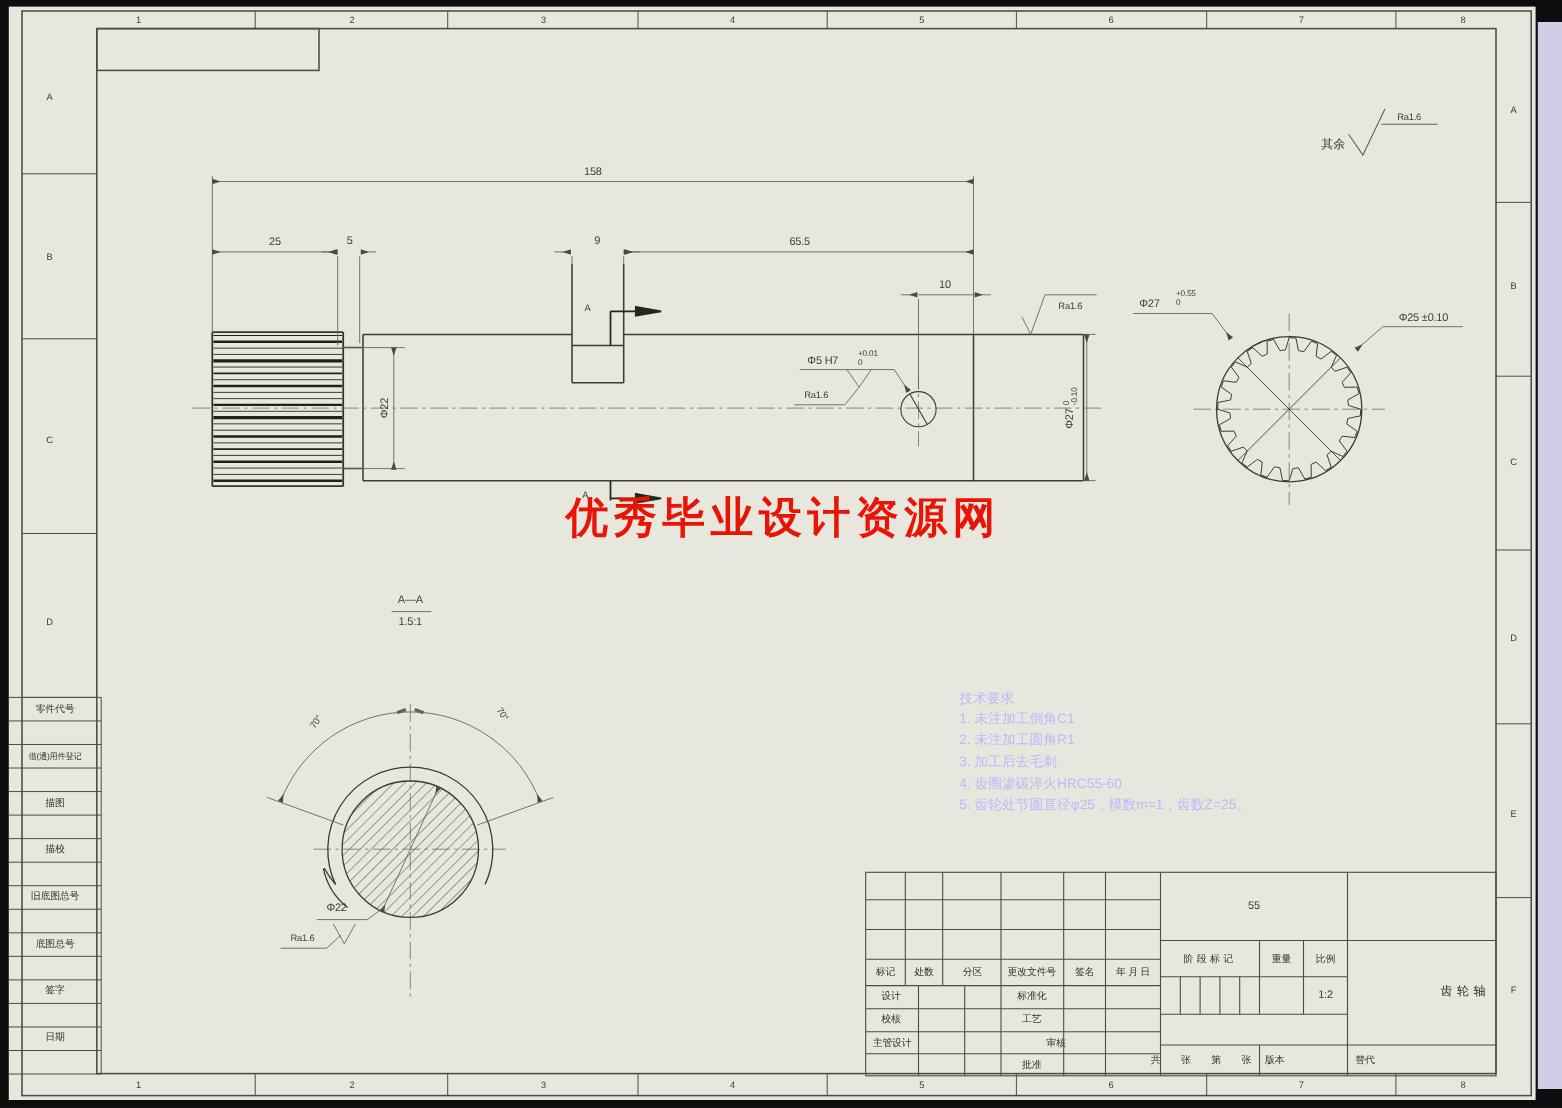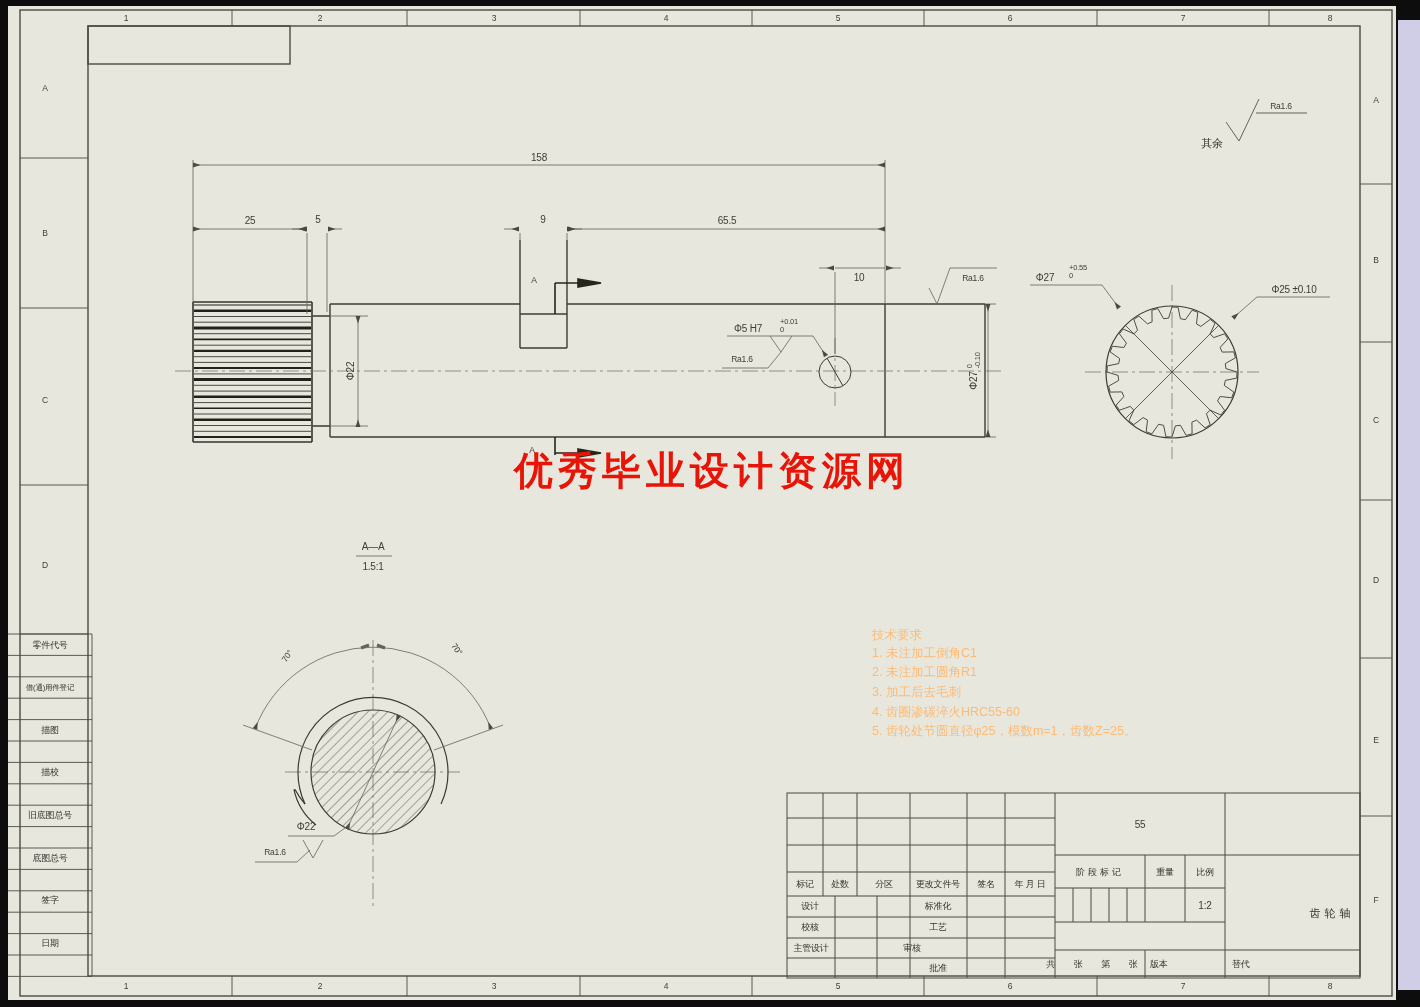--- a/index.html
+++ b/index.html
@@ -6,29 +6,29 @@
     font-family:"Liberation Sans",sans-serif;}
   #stage{position:relative;width:1420px;height:1007px;background:#0d0d0d;}
   #paper{position:absolute;left:8px;top:6px;width:1388px;height:994px;background:#e8e7dd;}
   #rightstrip{position:absolute;left:1398px;top:20px;width:22px;height:970px;background:#cfcee6;}
   #linework{position:absolute;left:0;top:0;width:1420px;height:1007px;}
   #labels{position:absolute;left:0;top:0;width:1420px;height:1007px;pointer-events:none;}
   .lbl{position:absolute;transform:translate(-50%,-50%);font-size:10px;color:#3d3d37;
        white-space:nowrap;letter-spacing:-0.2px;}
   .sm{font-size:8.5px;}
   .cn{font-size:9px;color:#33332e;}
-  .big{font-size:11px;margin-top:12px;}
+  .big{font-size:11px;}
   .left{transform:translate(0,-50%);}
   .rotm90{transform:translate(-50%,-50%) rotate(-90deg);}
   .rotL{transform:translate(-50%,-50%) rotate(-55deg);}
   .rotR{transform:translate(-50%,-50%) rotate(55deg);}
   .tolstack{display:inline-flex;flex-direction:column;line-height:1;vertical-align:middle;}
   .tolstack i{font-style:normal;font-size:7.5px;}
   .dimrow{display:flex;align-items:center;gap:3px;}
-  .tech{position:absolute;font-size:12.5px;color:#fdba74;white-space:nowrap;line-height:1;}
+  .tech{position:absolute;font-size:12.5px;color:#c4b5fd;white-space:nowrap;line-height:1;}
   .wm{position:absolute;transform:translate(-50%,-50%);white-space:nowrap;font-weight:bold;}
   #wm1{font-size:39px;letter-spacing:5px;font-family:"Liberation Serif",serif;text-align:right;}
   #wm2{font-size:37px;letter-spacing:2px;font-family:"DejaVu Serif",serif;font-weight:normal;}
 </style>
 </head>
 <body>
 
 <div id="stage">
   <div id="paper"></div>
   <div id="rightstrip"></div>
@@ -219,21 +219,21 @@
     <span class="lbl cn sm" style="left:50px;top:815px">旧底图总号</span>
     <span class="lbl cn sm" style="left:50px;top:858px">底图总号</span>
     <span class="lbl cn sm" style="left:50px;top:900px">签字</span>
     <span class="lbl cn sm" style="left:50px;top:943px">日期</span>
 
     <span class="lbl" style="left:539px;top:157px">158</span>
     <span class="lbl" style="left:250px;top:220px">25</span>
     <span class="lbl" style="left:318px;top:219px">5</span>
     <span class="lbl" style="left:543px;top:219px">9</span>
     <span class="lbl" style="left:727px;top:220px">65.5</span>
-    <span class="lbl" style="left:859px;top:277px">10</span>
+    <span class="lbl" style="left:859px;top:259px">10</span>
     <span class="lbl rotm90" style="left:350px;top:371px">Φ22</span>
     <span class="lbl rotm90" style="left:973px;top:371px">
       <span class="dimrow">
           <span>Φ27</span>
           <span class="tolstack">
             <i>0</i>
             <i>-0.10</i>
           </span>
         </span>
     </span>
@@ -277,21 +277,21 @@
     <span class="lbl cn" style="left:840px;top:884px">处数</span>
     <span class="lbl cn" style="left:884px;top:884px">分区</span>
     <span class="lbl cn" style="left:938px;top:884px">更改文件号</span>
     <span class="lbl cn" style="left:986px;top:884px">签名</span>
     <span class="lbl cn" style="left:1030px;top:884px">年 月 日</span>
     <span class="lbl cn" style="left:810px;top:906px">设计</span>
     <span class="lbl cn" style="left:938px;top:906px">标准化</span>
     <span class="lbl cn" style="left:810px;top:927px">校核</span>
     <span class="lbl cn" style="left:938px;top:927px">工艺</span>
     <span class="lbl cn" style="left:811px;top:948px">主管设计</span>
-    <span class="lbl cn" style="left:912px;top:948px">审核</span>
+    <span class="lbl cn" style="left:960px;top:948px">审核</span>
     <span class="lbl cn" style="left:938px;top:968px">批准</span>
     <span class="lbl" style="left:1140px;top:824px">55</span>
     <span class="lbl cn" style="left:1100px;top:872px;letter-spacing:3px">阶段标记</span>
     <span class="lbl cn" style="left:1165px;top:872px">重量</span>
     <span class="lbl cn" style="left:1205px;top:872px">比例</span>
     <span class="lbl" style="left:1205px;top:905px">1:2</span>
     <span class="lbl cn big" style="left:1332px;top:901px;letter-spacing:4px">齿轮轴</span>
     <span class="lbl cn" style="left:1096px;top:964px;letter-spacing:8px">共 张 第 张</span>
     <span class="lbl cn left" style="left:1150px;top:964px">版本</span>
     <span class="lbl cn left" style="left:1232px;top:964px">替代</span>

